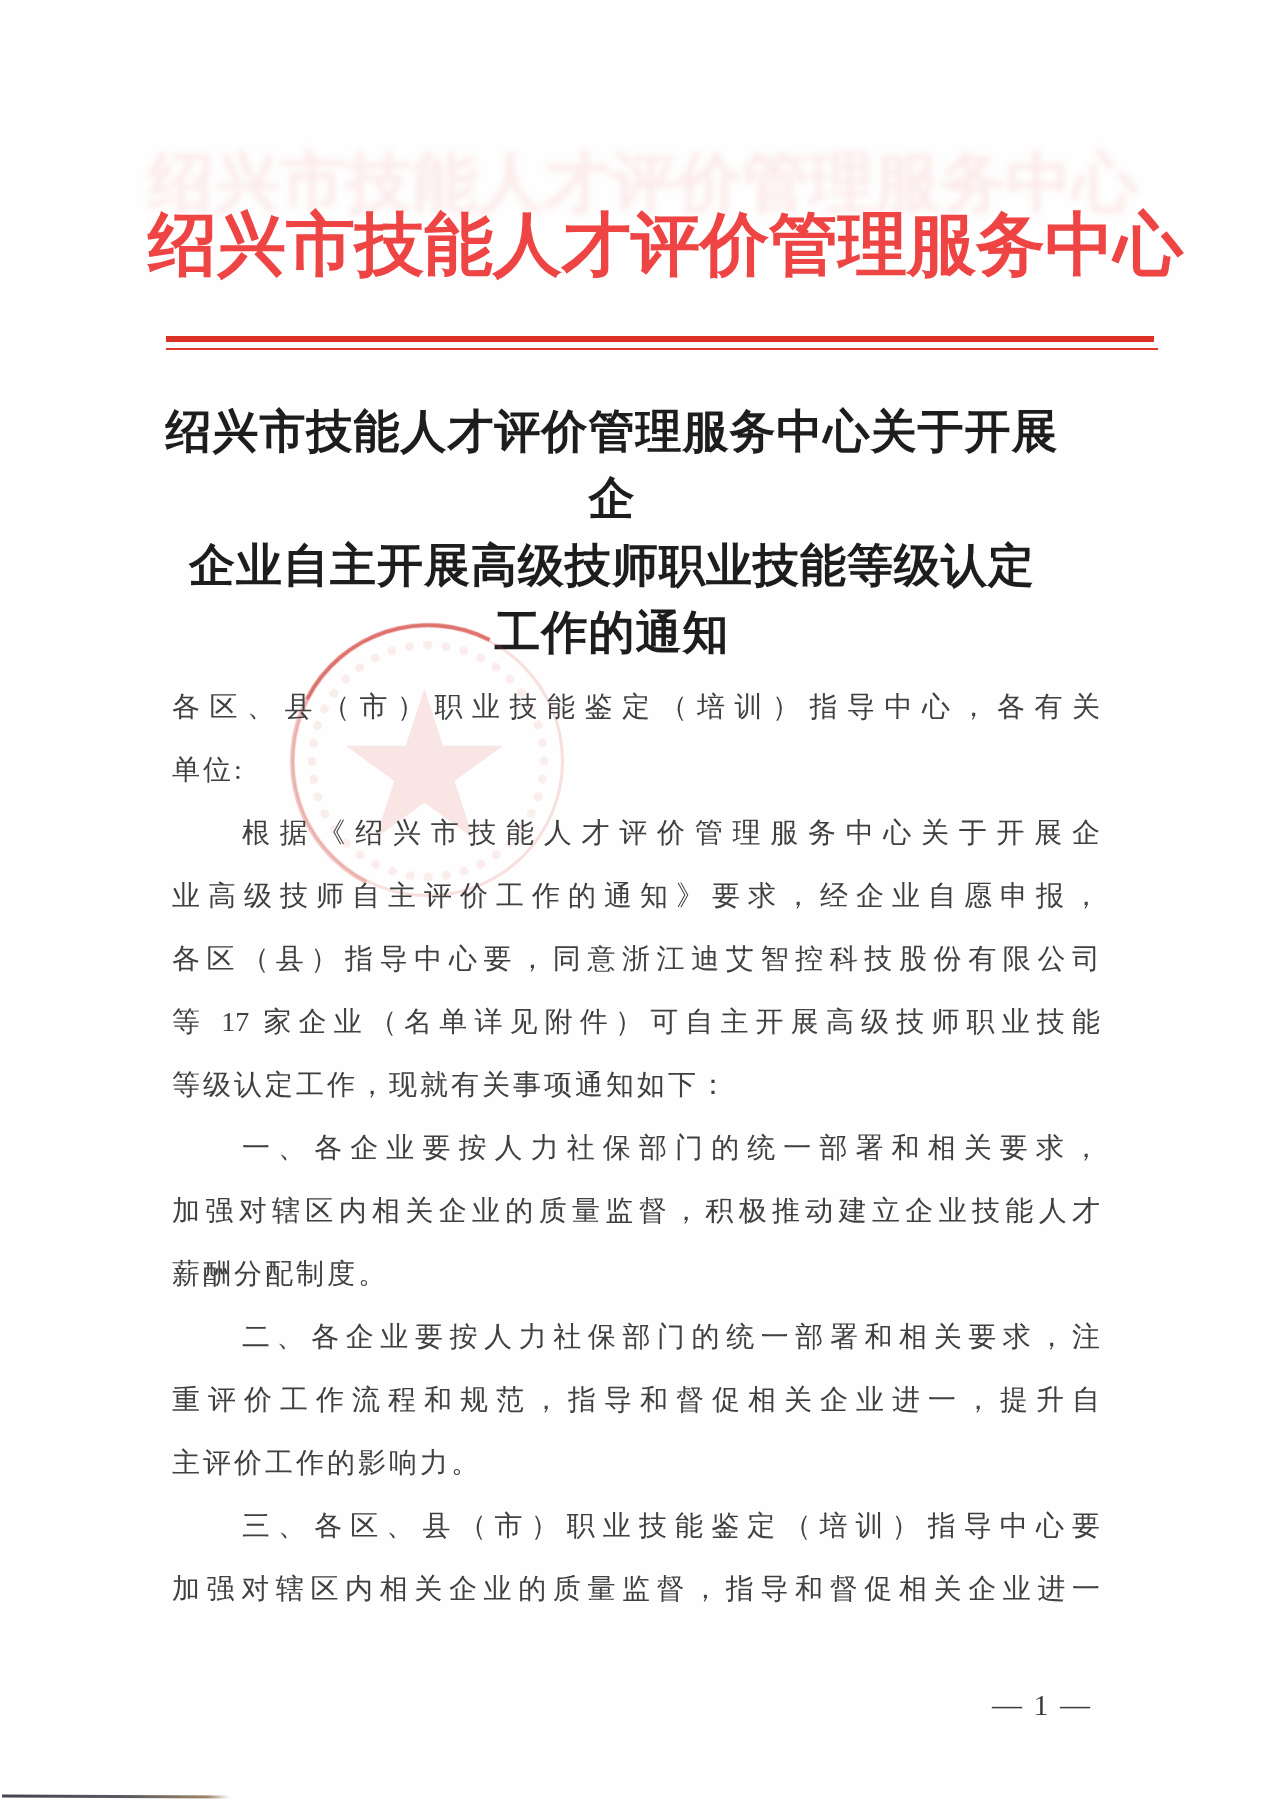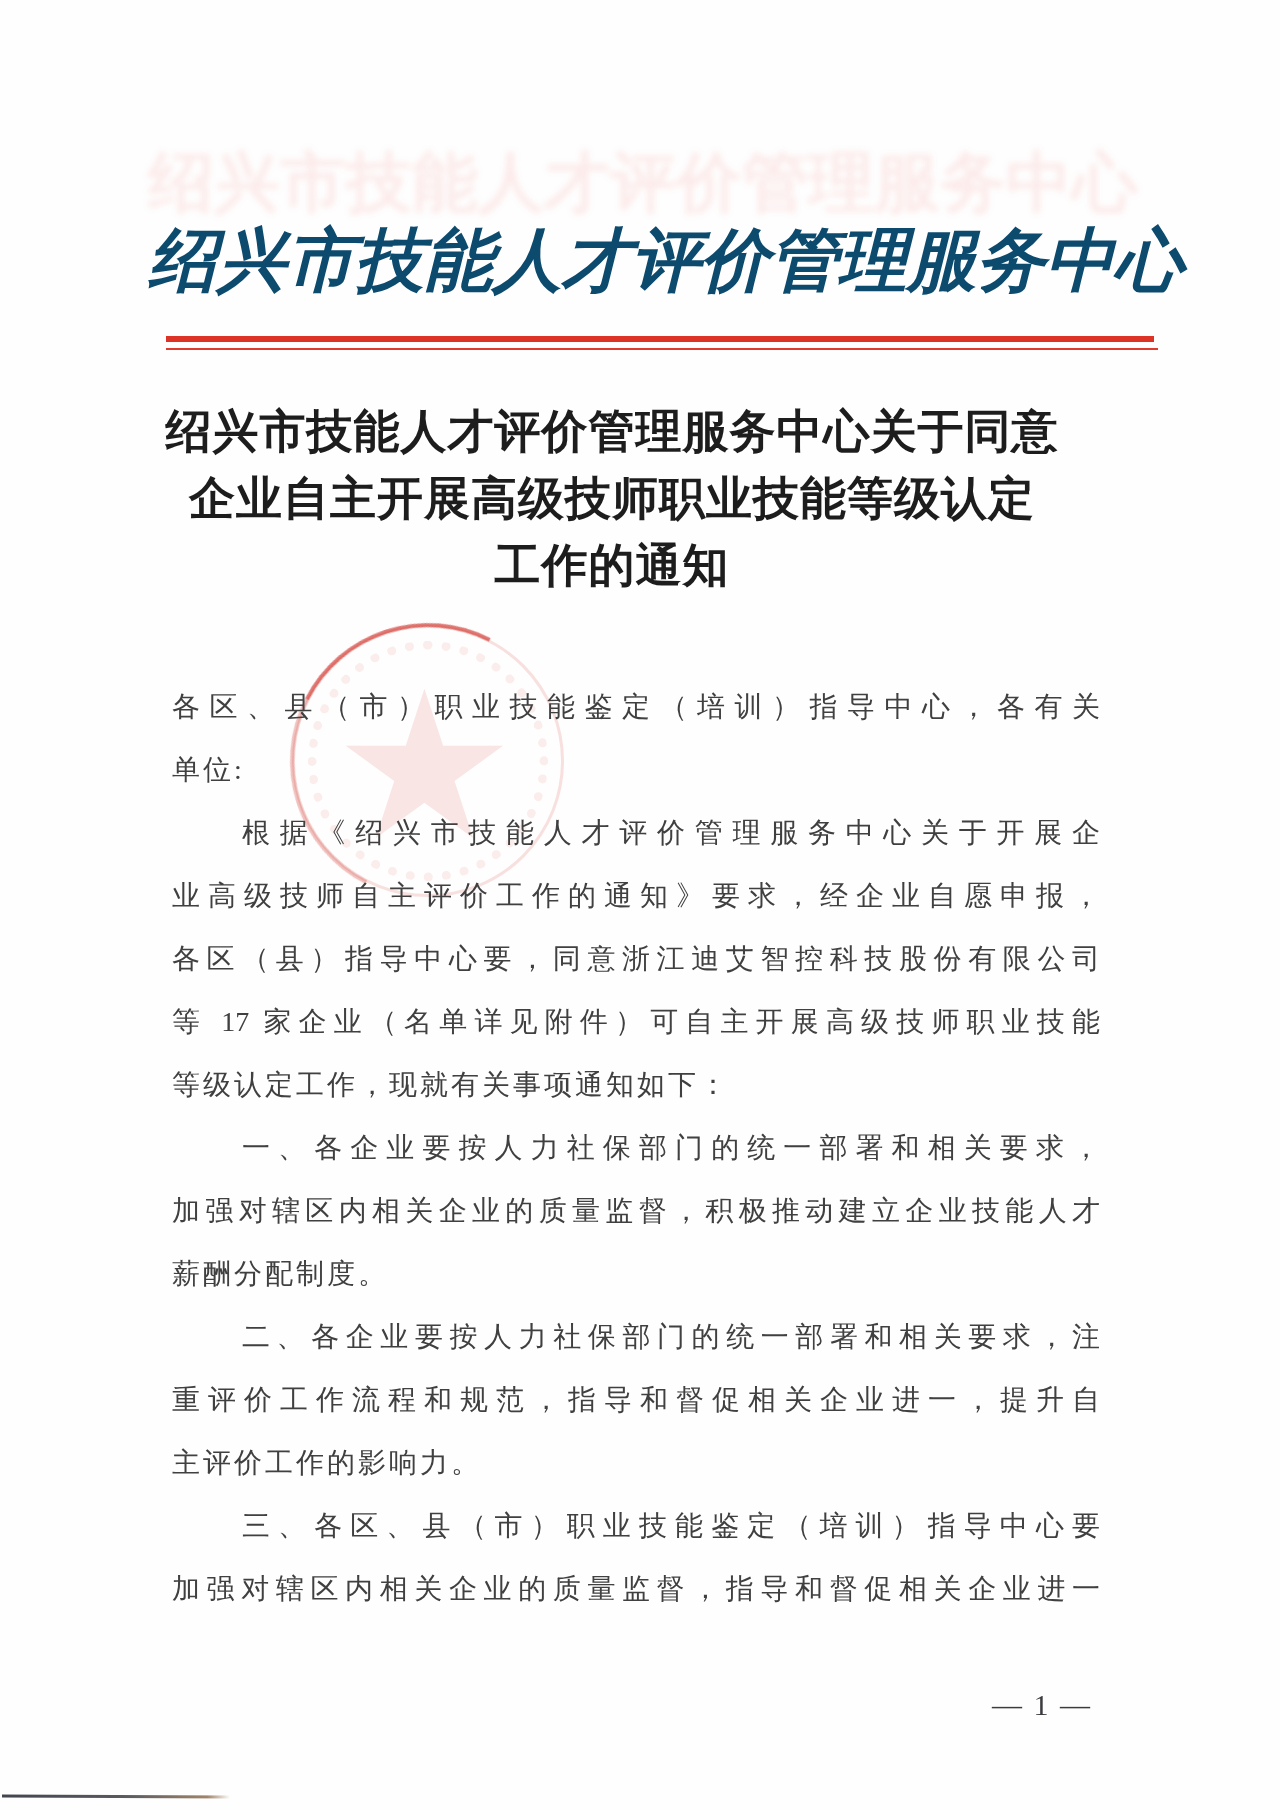--- a/index.html
+++ b/index.html
@@ -13,30 +13,29 @@
     height: 1810px;
     background: #fefefe;
     overflow: hidden;
     font-family: "Liberation Serif", "DejaVu Serif", serif;
   }
 
   
   .letterhead {
     position: absolute;
     left: 148px;
-    top: 213px;
+    top: 197px;
     width: 990px;
     font-size: 69px;
     line-height: 96px;
     font-weight: 700;
-    color: #0c4a6e;
+    color: #ef4444;
     text-align: center;
     letter-spacing: 0px;
     white-space: nowrap;
-    font-style: italic;
   }
   .letterhead-ghost {
     position: absolute;
     left: 148px;
     top: 138px;
     width: 990px;
     font-size: 66px;
     line-height: 90px;
     font-weight: 700;
     color: rgba(238, 70, 55, 0.10);
@@ -170,21 +169,21 @@
 <div class="page">
 
   <div class="letterhead-ghost">绍兴市技能人才评价管理服务中心</div>
 
   <div class="letterhead">绍兴市技能人才评价管理服务中心</div>
 
   <div class="rule-thick"></div>
   <div class="rule-thin"></div>
 
   <div class="doc-title">
-    <div>绍兴市技能人才评价管理服务中心关于同意</div>
+    <div>绍兴市技能人才评价管理服务中心关于开展企</div>
     <div>企业自主开展高级技师职业技能等级认定</div>
     <div>工作的通知</div>
   </div>
 
   <div class="seal">
     <div class="seal-ring"></div>
     <div class="seal-ring-text"></div>
     <div class="seal-arc"></div>
     <div class="seal-star">★</div>
   </div>

